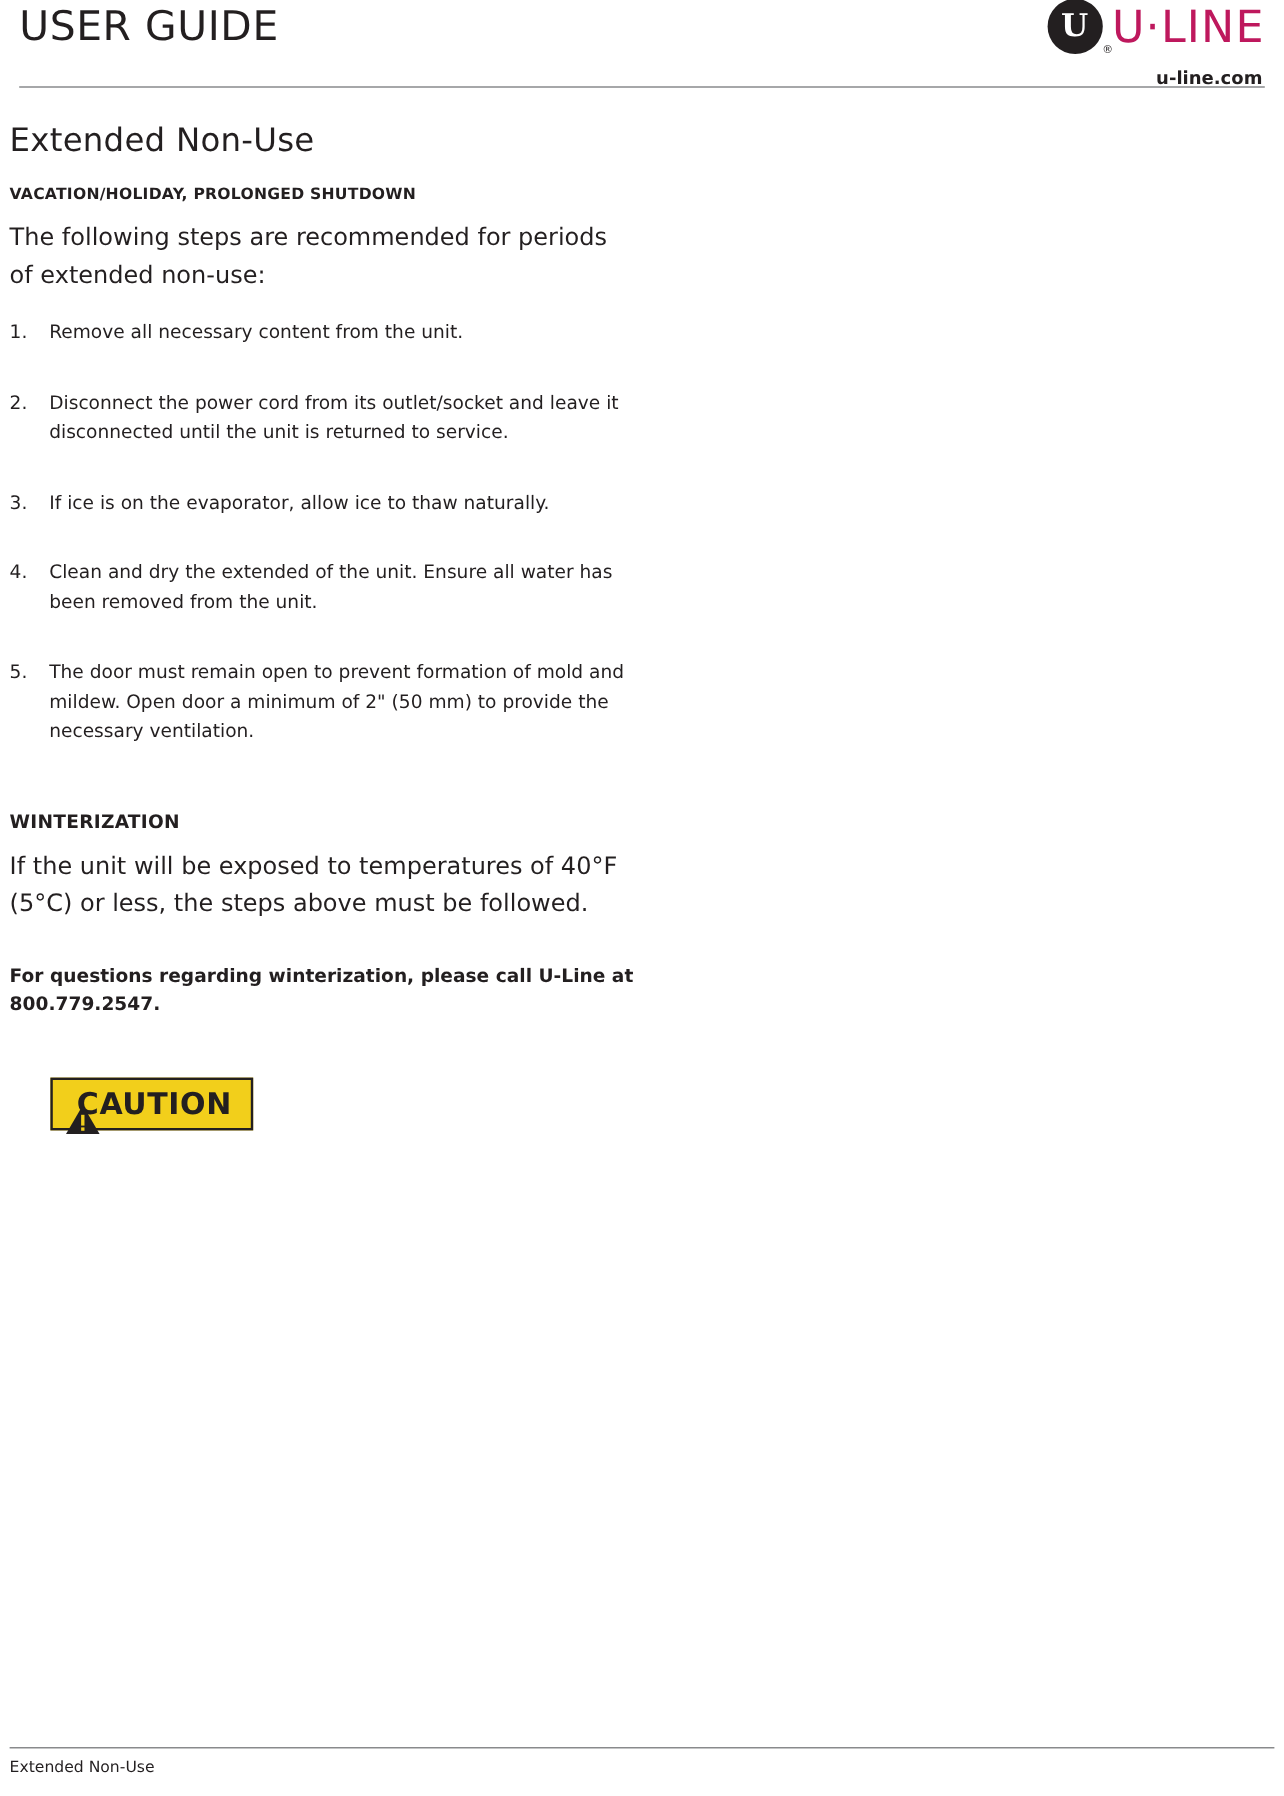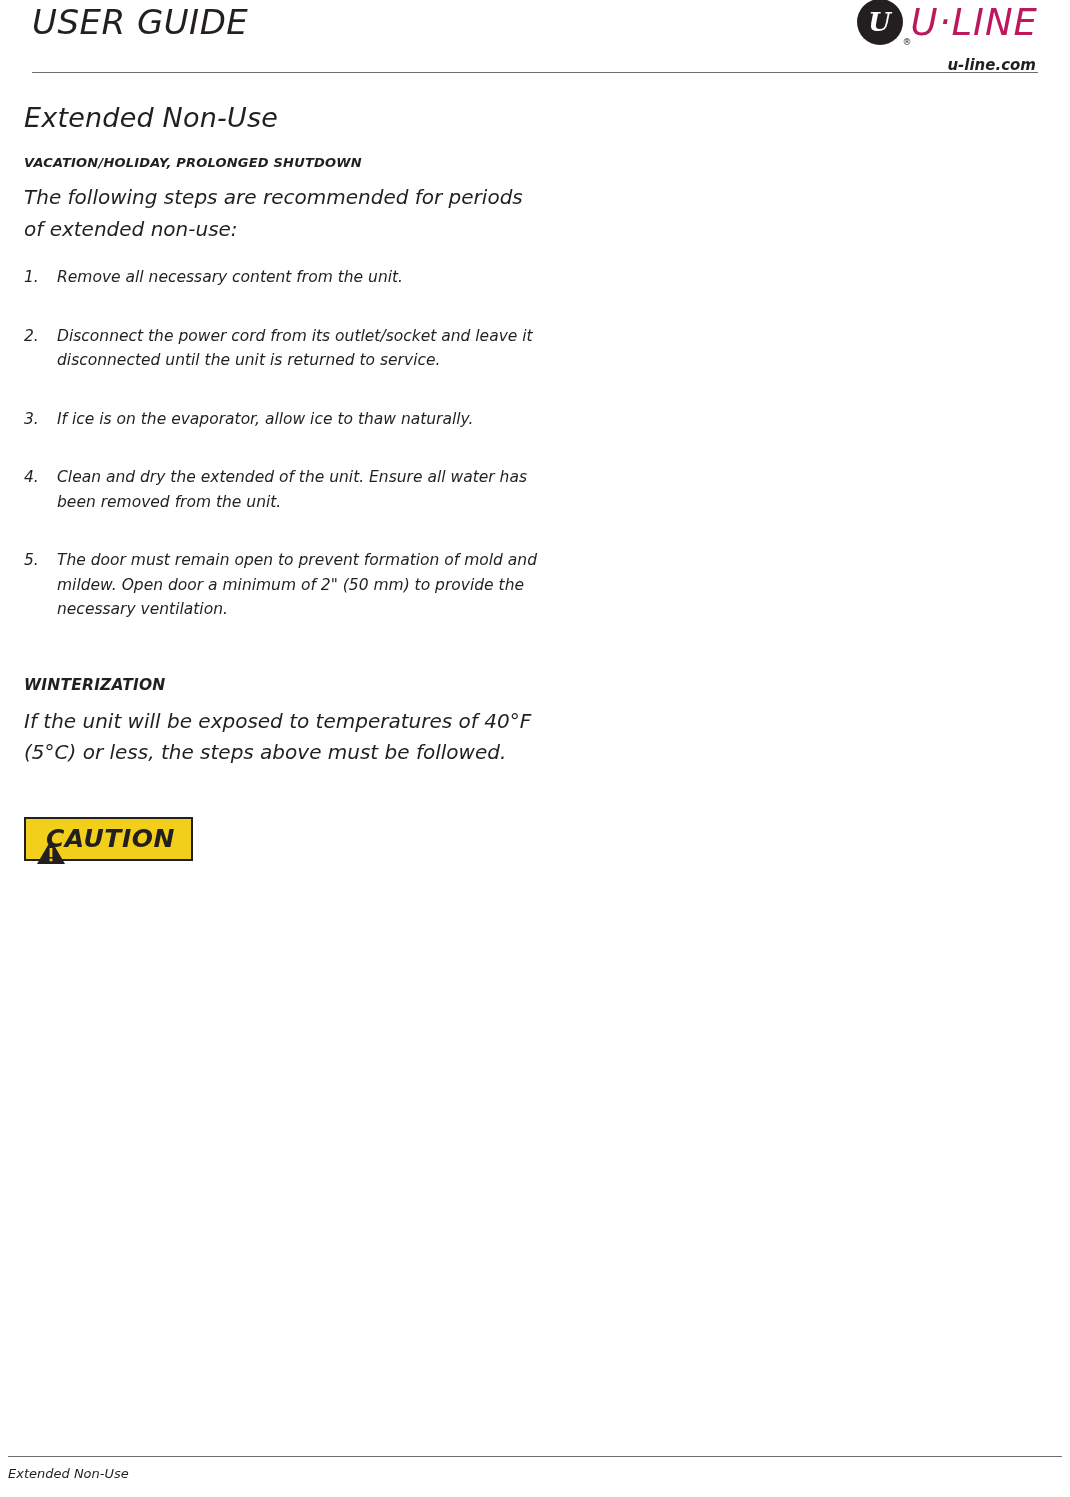--- a/index.html
+++ b/index.html
@@ -13,22 +13,21 @@
     font-family: "DejaVu Sans", sans-serif;
     color: #231f20;
     position: relative;
     overflow: hidden;
   }
   .page {
     position: relative;
     width: 1070px;
     height: 1497px;
     box-sizing: border-box;
-    padding: 0 24px;
-    font-style: italic;
+    padding: 0 8px;
   }
 
   
   .header {
     position: relative;
     height: 76px;
   }
   .header-title {
     position: absolute;
     left: 8px;
@@ -166,20 +165,21 @@
     margin-top: 48px;
   }
   .caution-box {
     display: inline-flex;
     align-items: center;
     background: #f2cf1b;
     border: 2px solid #231f20;
     padding: 4px 16px 4px 10px;
     height: 32px;
     box-sizing: content-box;
+    margin-left: 34px;
   }
   .caution-tri {
     width: 0;
     height: 0;
     position: relative;
     margin-right: 10px;
   }
   .caution-tri svg { display: block; }
   .caution-label {
     font-size: 25px;
@@ -264,20 +264,21 @@
         <span>The door must remain open to prevent formation of mold and mildew. Open door a minimum of 2" (50 mm) to provide the necessary ventilation.</span>
       </li>
     </ol>
 
     <div class="gap-before-winter"></div>
 
     <h2 class="winter-head">WINTERIZATION</h2>
 
     <p class="body-text">If the unit will be exposed to temperatures of 40°F (5°C) or less, the steps above must be followed.</p>
 
+    <p class="bold-note">For questions regarding winterization, please call U-Line at 800.779.2547.</p>
 
     <div class="caution-wrap">
       <div class="caution-box">
         <span class="caution-tri">
           <svg width="30" height="27" viewBox="0 0 30 27" xmlns="http://www.w3.org/2000/svg">
             <polygon points="15,1 29,25 1,25" fill="#231f20"></polygon>
             <rect x="13.6" y="9" width="2.8" height="9" fill="#f2cf1b"></rect>
             <rect x="13.6" y="19.5" width="2.8" height="2.8" fill="#f2cf1b"></rect>
           </svg>
         </span>

